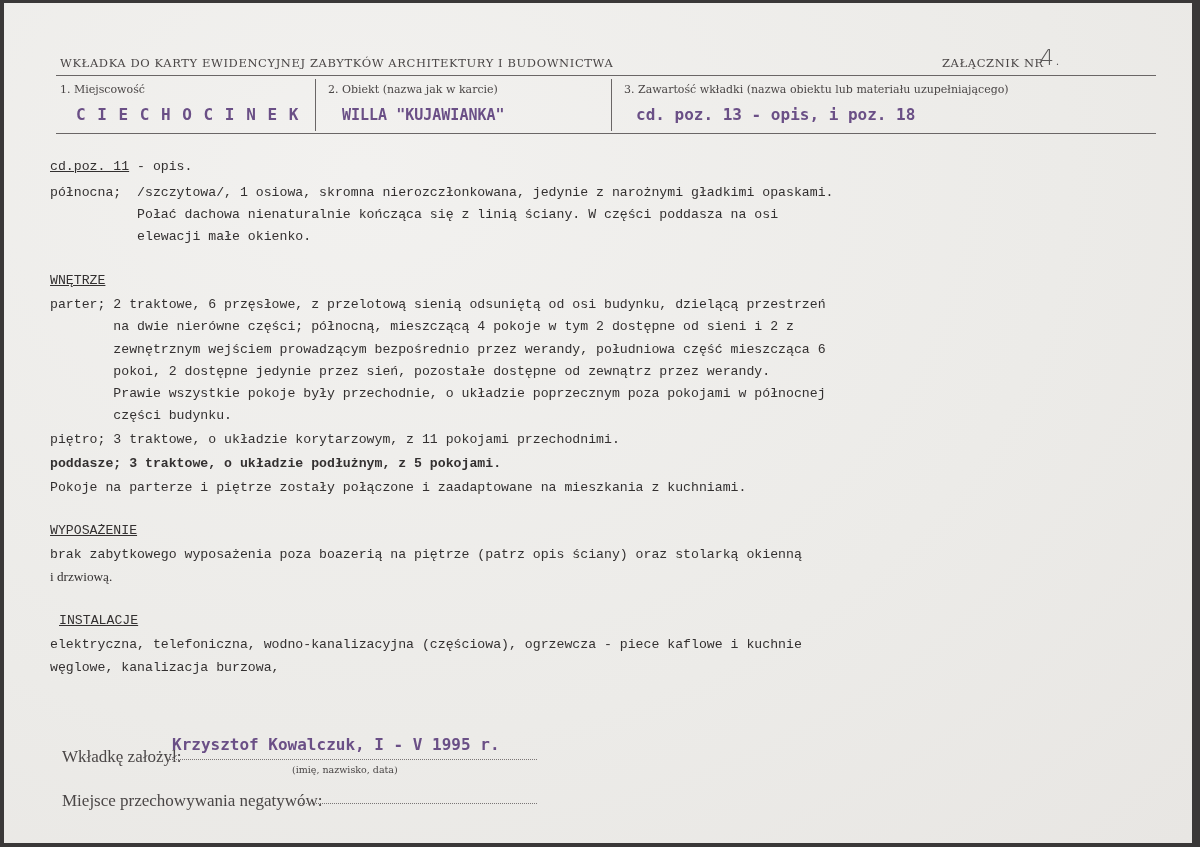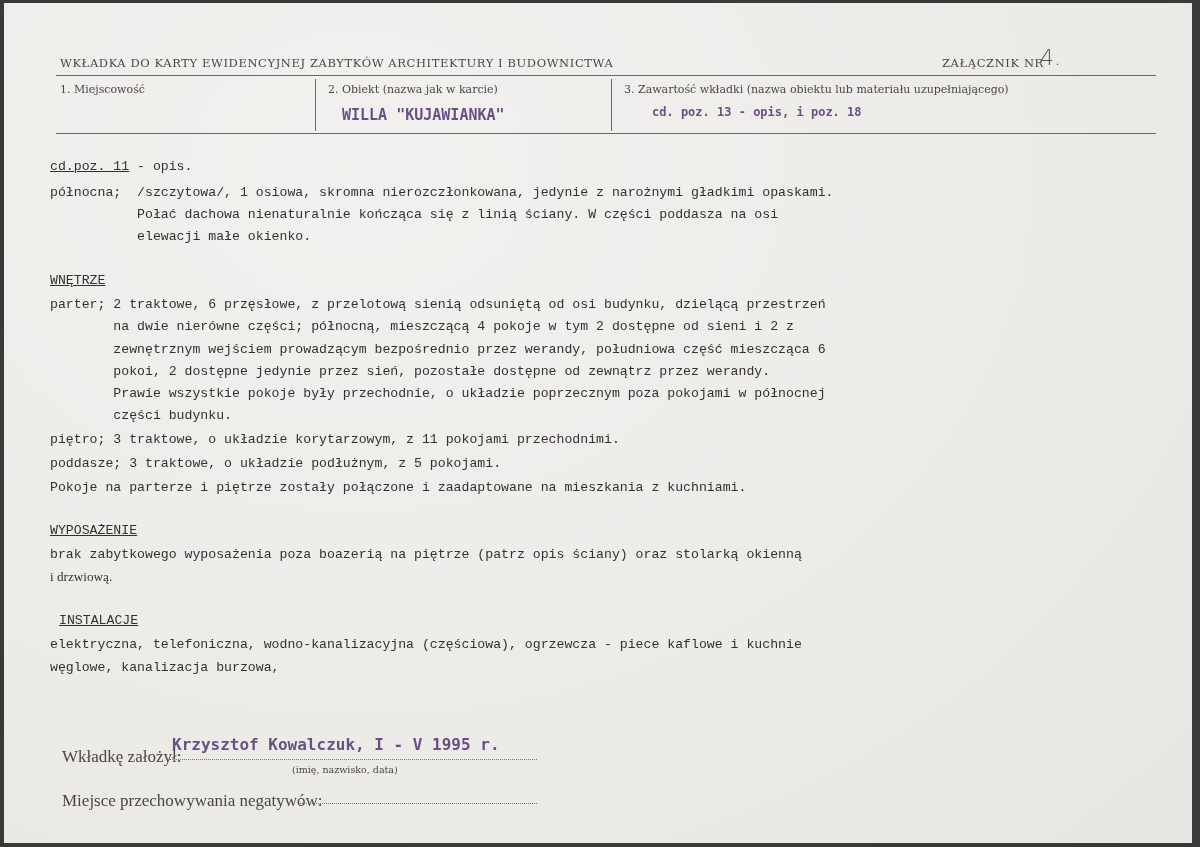--- a/index.html
+++ b/index.html
@@ -49,44 +49,45 @@
   <div class="form-title printed">WKŁADKA DO KARTY EWIDENCYJNEJ ZABYTKÓW ARCHITEKTURY I BUDOWNICTWA</div>
   <div class="annex printed">ZAŁĄCZNIK NR</div>
   <div class="annex-num">4.</div>
 
   <div class="hline" style="left:52px; top:72px; width:1100px;"></div>
   <div class="hline" style="left:52px; top:130px; width:1100px;"></div>
   <div class="vline" style="left:311px; top:76px; height:52px;"></div>
   <div class="vline" style="left:607px; top:76px; height:52px;"></div>
 
   <div class="field-label printed" style="left:56px; top:80px;">1. Miejscowość</div>
+  <div class="field-value stamp" style="left:72px; top:102px; font-size:16px; letter-spacing:1px;">C I E C H O C I N E K</div>
 
   <div class="field-label printed" style="left:324px; top:80px;">2. Obiekt (nazwa jak w karcie)</div>
   <div class="field-value stamp" style="left:338px; top:103px;">WILLA "KUJAWIANKA"</div>
 
   <div class="field-label printed" style="left:620px; top:80px;">3. Zawartość wkładki (nazwa obiektu lub materiału uzupełniającego)</div>
-  <div class="field-value stamp" style="left:632px; top:102px; font-size:12px;margin-left:16px;">cd. poz. 13 - opis, i poz. 18</div>
+  <div class="field-value stamp" style="left:632px; top:102px; font-size:16px;">cd. poz. 13 - opis, i poz. 18</div>
 
   <div class="typed">
     <div class="line" style="left:46px; top:156px;"><span class="u">cd.poz. 11</span><span> - opis.</span></div>
     <div class="line" style="left:46px; top:182px;">północna;  /szczytowa/, 1 osiowa, skromna nierozczłonkowana, jedynie z narożnymi gładkimi opaskami.</div>
     <div class="line" style="left:46px; top:204px;">           Połać dachowa nienaturalnie kończąca się z linią ściany. W części poddasza na osi</div>
     <div class="line" style="left:46px; top:226px;">           elewacji małe okienko.</div>
   </div>
 
   <div class="typed">
     <div class="line u" style="left:46px; top:270px;">WNĘTRZE</div>
     <div class="line" style="left:46px; top:294px;">parter; 2 traktowe, 6 przęsłowe, z przelotową sienią odsuniętą od osi budynku, dzielącą przestrzeń</div>
     <div class="line" style="left:46px; top:316px;">        na dwie nierówne części; północną, mieszczącą 4 pokoje w tym 2 dostępne od sieni i 2 z</div>
     <div class="line" style="left:46px; top:339px;">        zewnętrznym wejściem prowadzącym bezpośrednio przez werandy, południowa część mieszcząca 6</div>
     <div class="line" style="left:46px; top:361px;">        pokoi, 2 dostępne jedynie przez sień, pozostałe dostępne od zewnątrz przez werandy.</div>
     <div class="line" style="left:46px; top:383px;">        Prawie wszystkie pokoje były przechodnie, o układzie poprzecznym poza pokojami w północnej</div>
     <div class="line" style="left:46px; top:405px;">        części budynku.</div>
     <div class="line" style="left:46px; top:429px;">piętro; 3 traktowe, o układzie korytarzowym, z 11 pokojami przechodnimi.</div>
-    <div class="line" style="left:46px; top:453px;">poddasze; 3 traktowe, o układzie podłużnym, z 5 pokojami.</div>
+    <div class="line" style="left:46px; top:453px;font-weight:bold;">poddasze; 3 traktowe, o układzie podłużnym, z 5 pokojami.</div>
     <div class="line" style="left:46px; top:477px;">Pokoje na parterze i piętrze zostały połączone i zaadaptowane na mieszkania z kuchniami.</div>
   </div>
 
   <div class="typed">
     <div class="line u" style="left:46px; top:520px;">WYPOSAŻENIE</div>
     <div class="line" style="left:46px; top:544px;">brak zabytkowego wyposażenia poza boazerią na piętrze (patrz opis ściany) oraz stolarką okienną</div>
     <div class="line" style="left:46px; top:566px;font-family:Liberation Serif, serif;">i drzwiową.</div>
   </div>
 
   <div class="typed">

